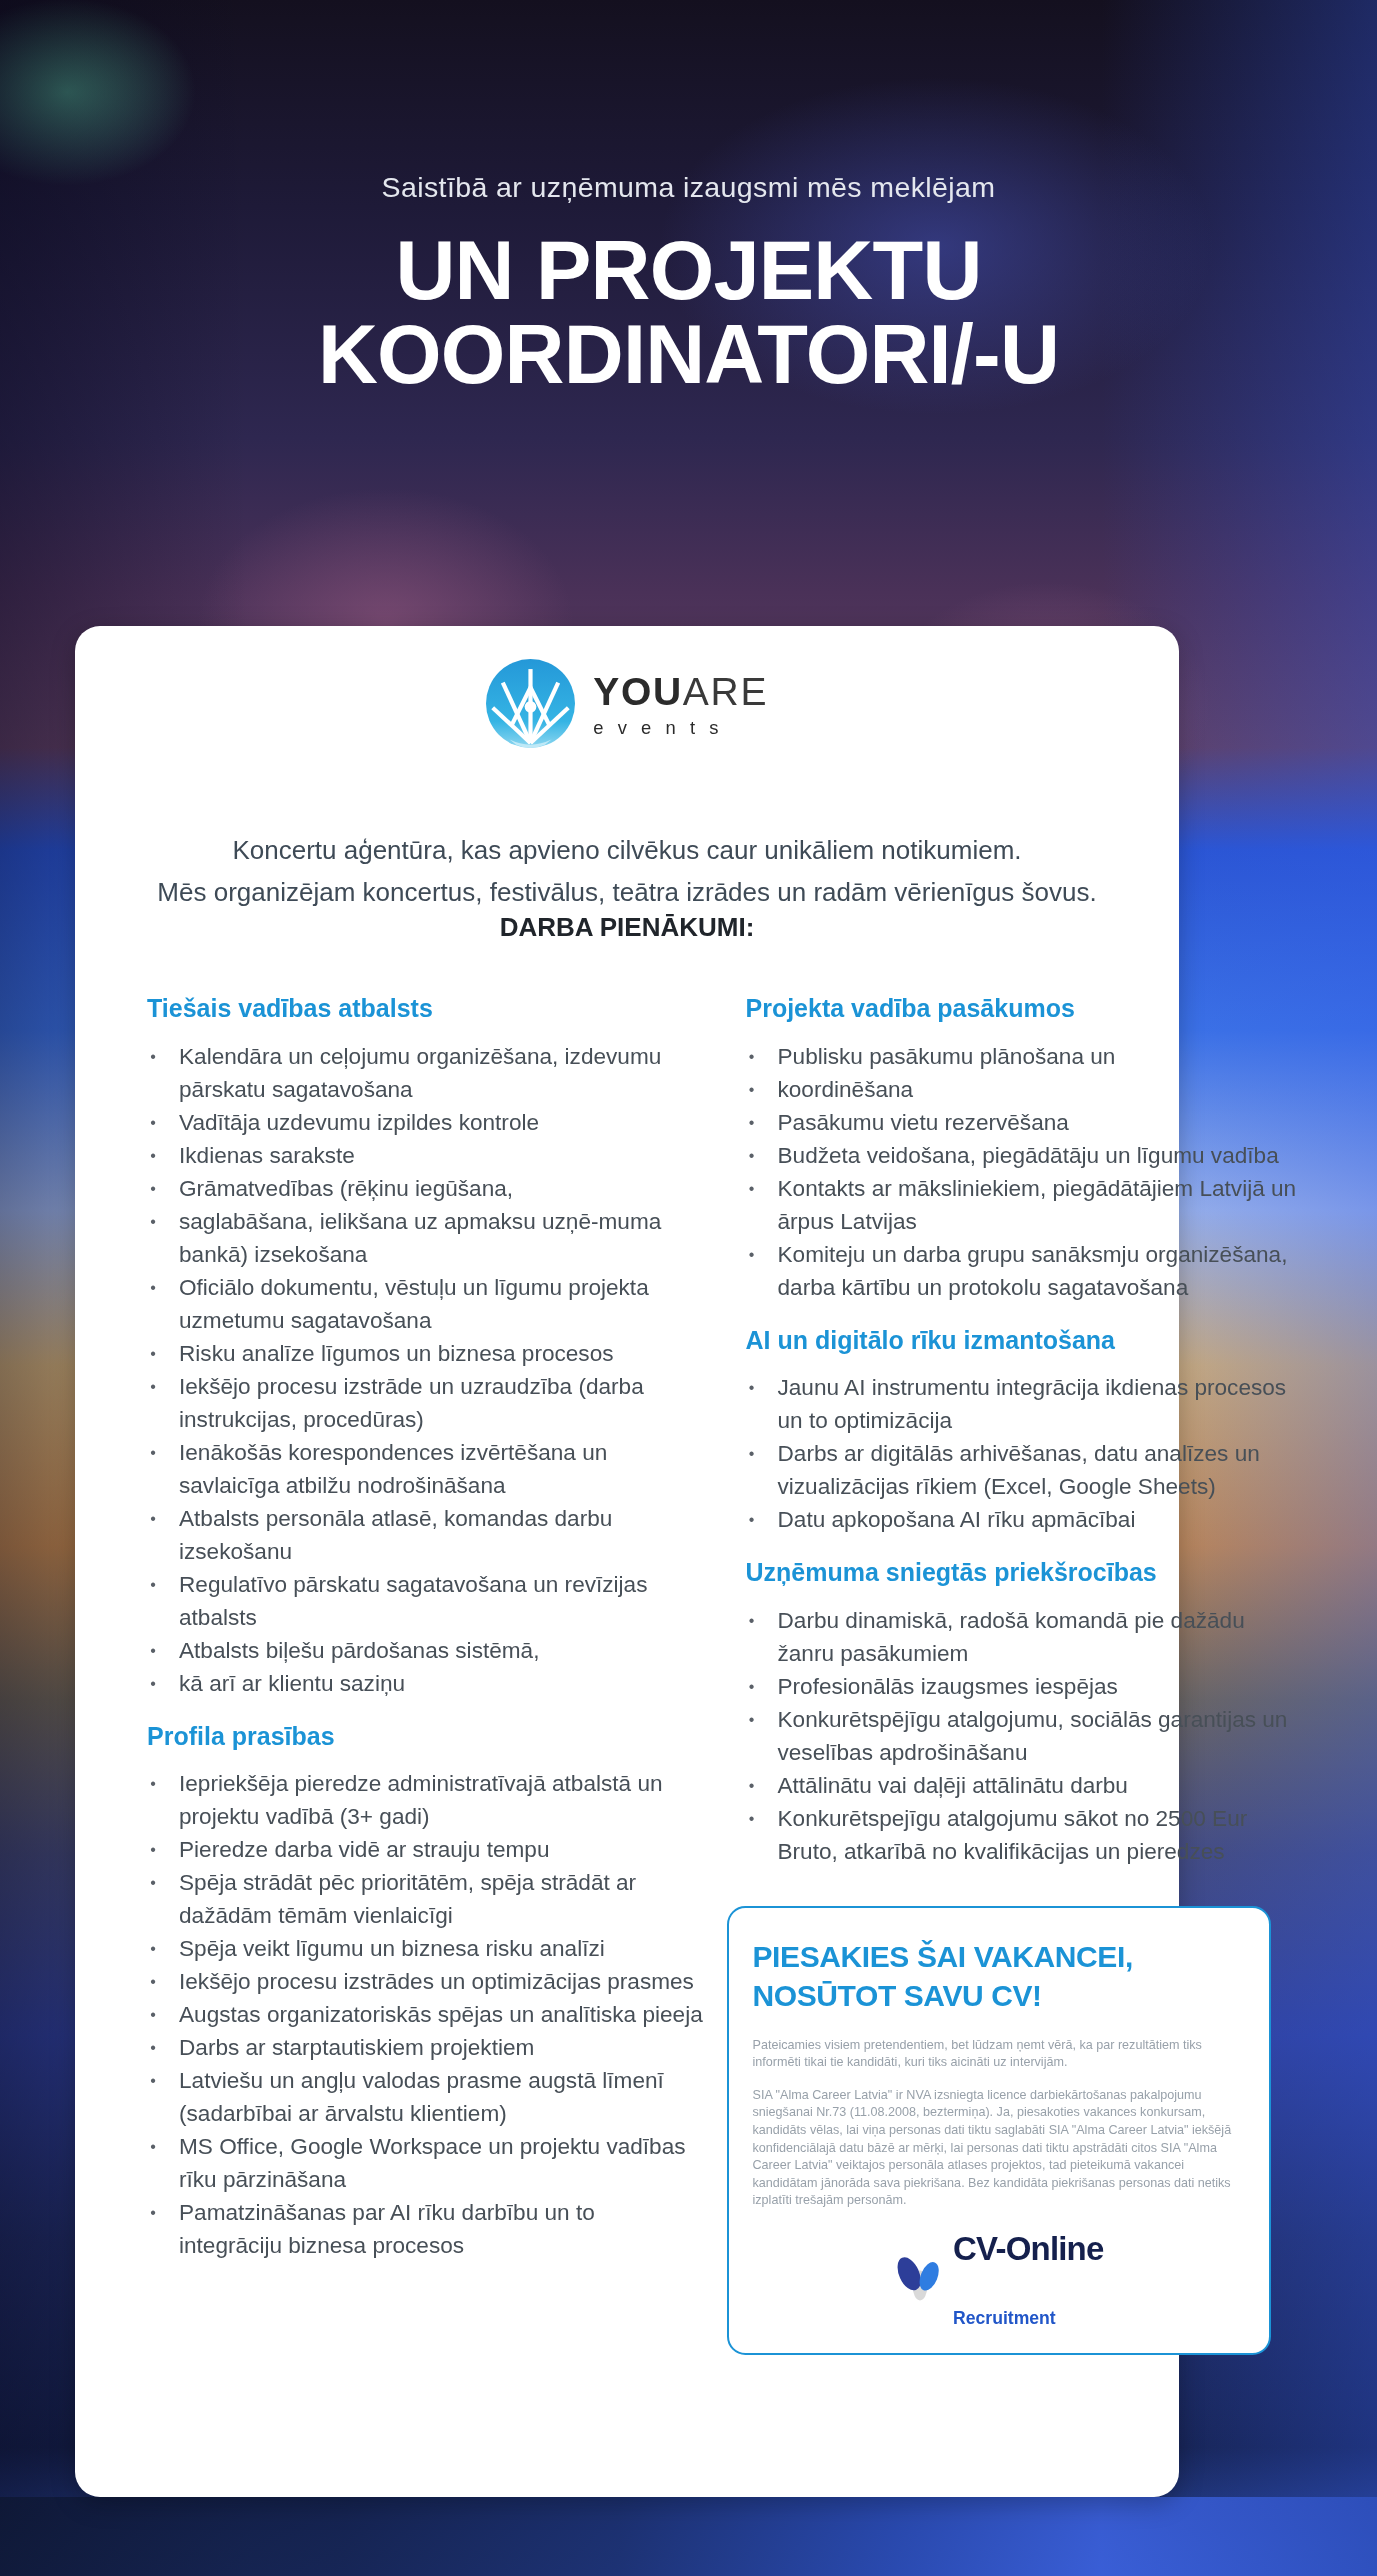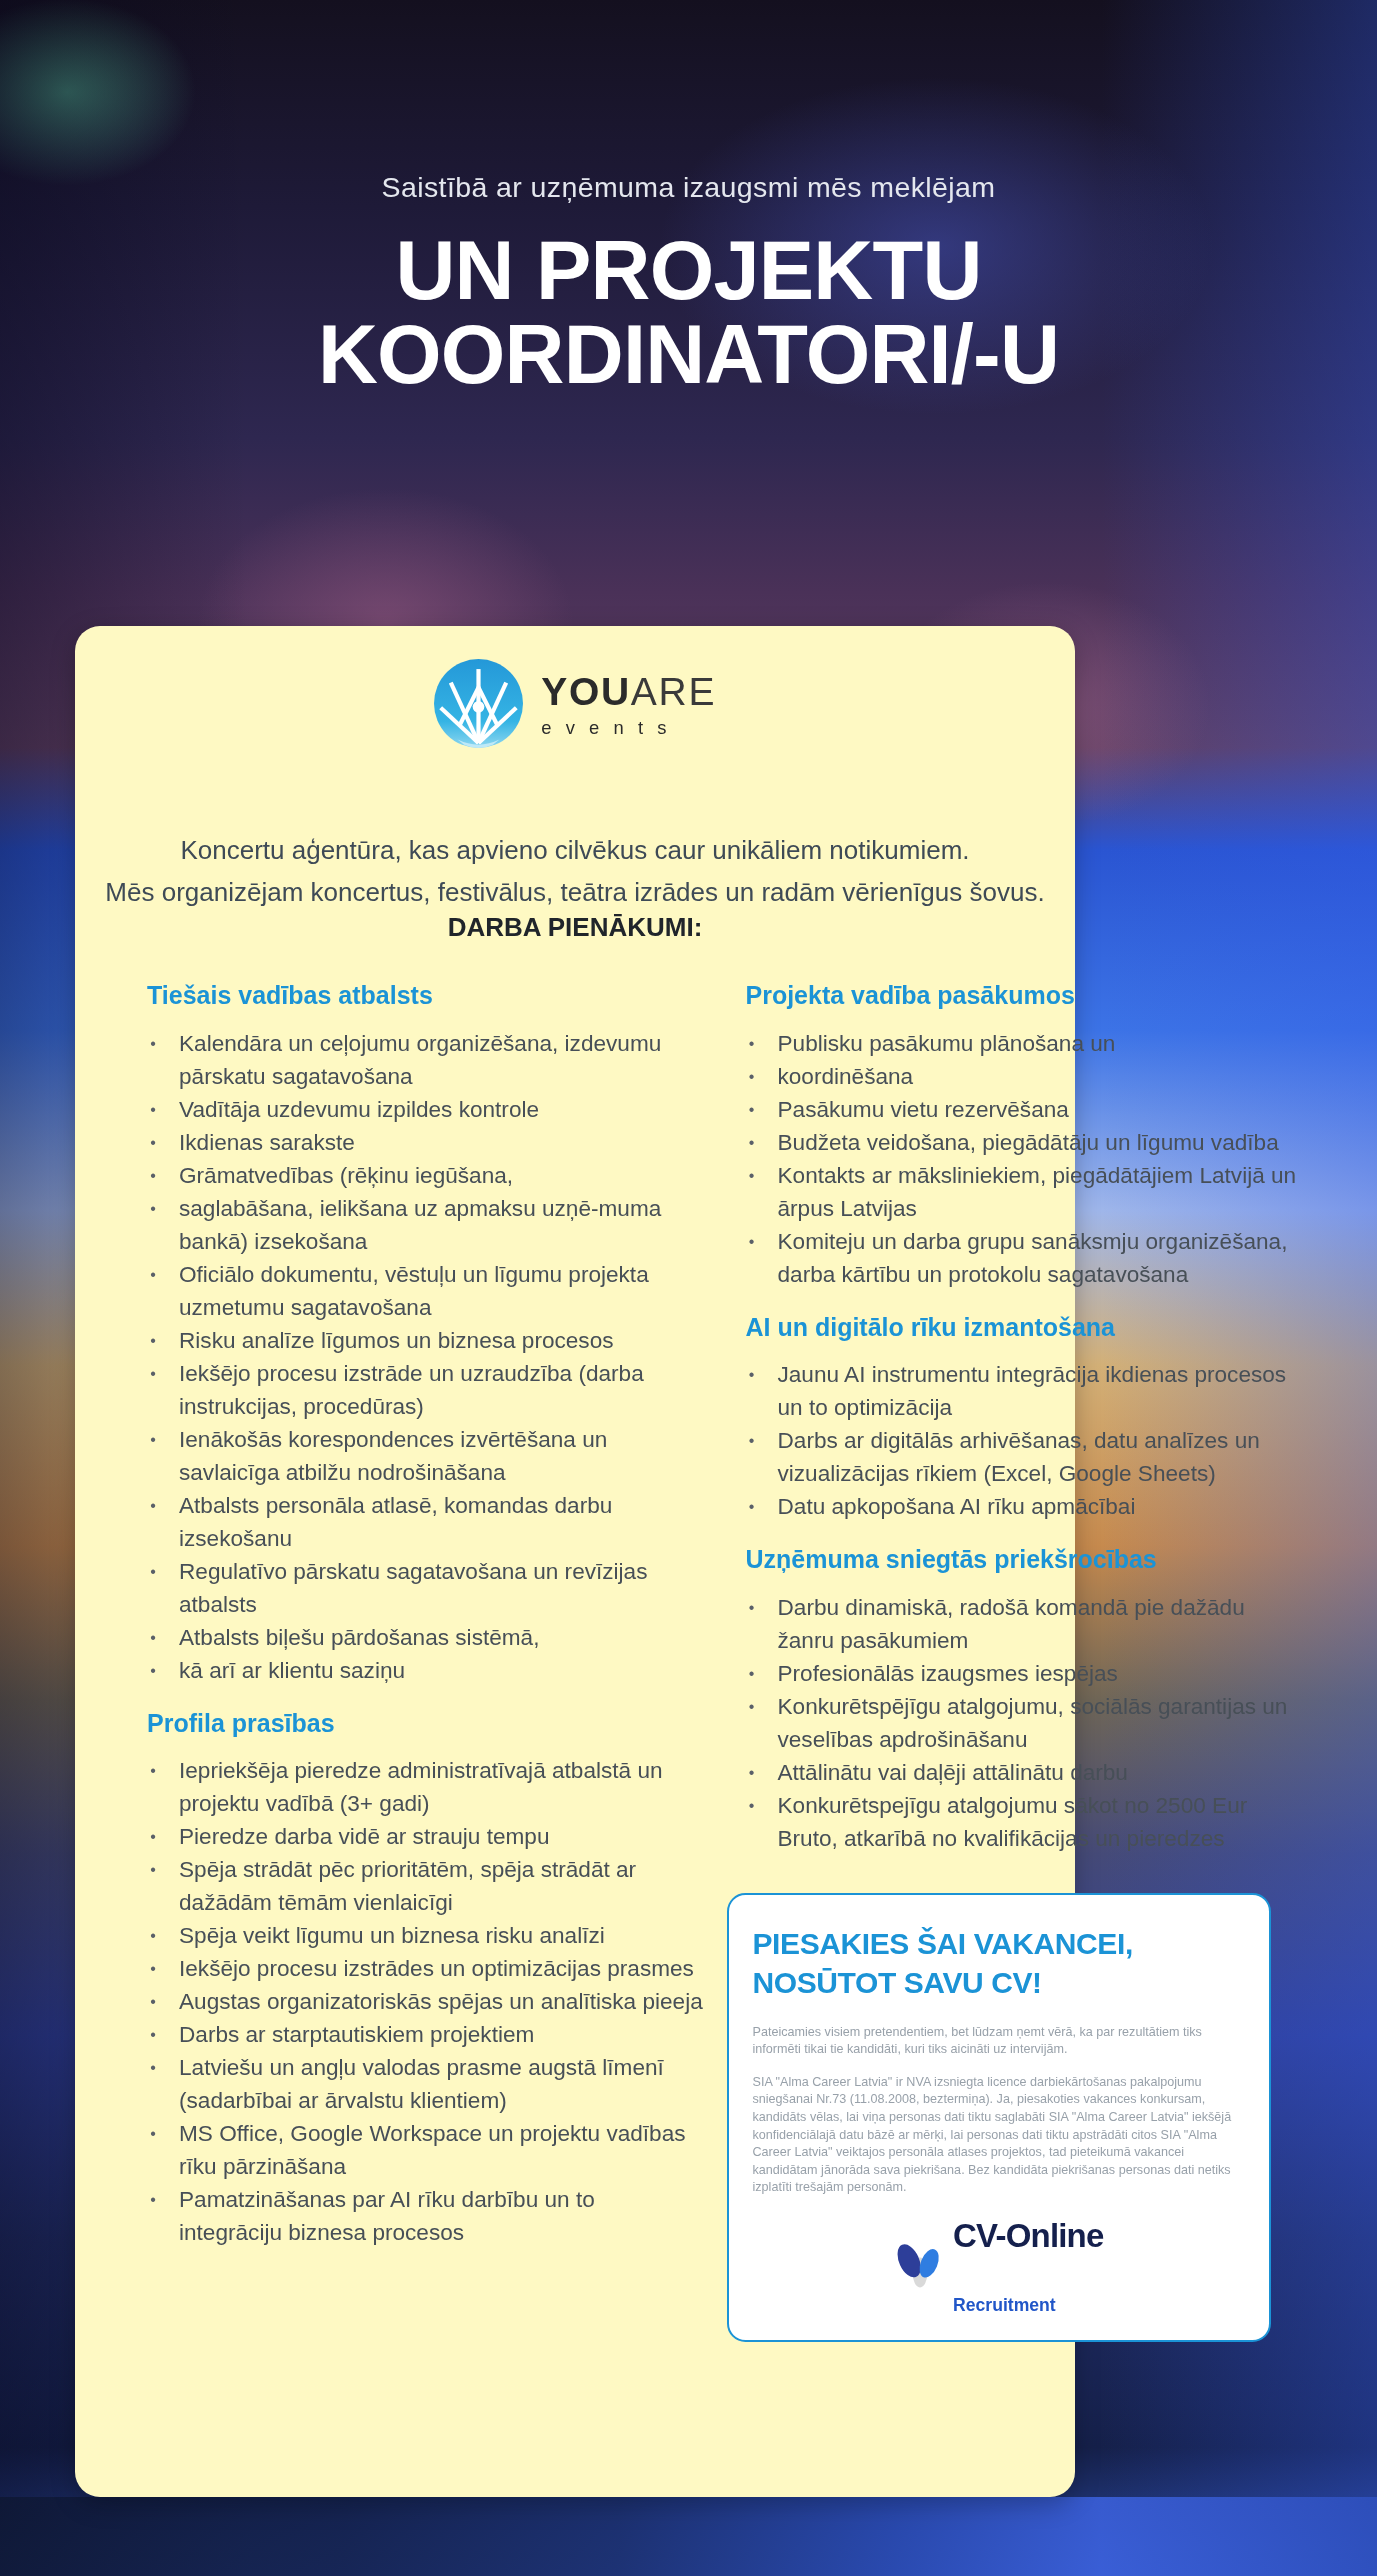--- a/index.html
+++ b/index.html
@@ -23,40 +23,40 @@
         radial-gradient(469px 268px at 50% 100%, rgba(120,70,110,.55), transparent 75%);}
   .bottom-streaks{position:absolute;left:0;top:2497px;width:100%;height:79px;
       background:linear-gradient(90deg,#0e1733 0%,#13204a 25%,#1b2f6e 45%,
                  #2a4bb4 65%,#3c62e0 80%,#2f51c0 100%);opacity:.85;}
   
   .kicker{position:absolute;left:0;top:171px;width:100%;text-align:center;
       color:#e4e7ee;font-size:28.5px;font-weight:400;letter-spacing:0.4px;}
   .hero-title{position:absolute;left:0;top:229px;width:100%;text-align:center;
       color:#ffffff;font-weight:700;font-size:83px;line-height:84px;letter-spacing:-0.8px;}
   
-  .card{position:absolute;left:75px;top:626px;width:1000px;height:1871px;
-      background:#fef9c3;border-radius:25px;box-shadow:0 6.7px 25px rgba(0,0,0,.25);}
+  .card{position:absolute;left:75px;top:626px;width:1104px;height:1871px;
+      background:#ffffff;border-radius:25px;box-shadow:0 6.7px 25px rgba(0,0,0,.25);}
   
   .logo{position:absolute;left:0;top:33px;width:100%;display:flex;
       justify-content:center;align-items:center;gap:18.4px;}
   .logo-text{display:flex;flex-direction:column;}
   .logo-name{font-size:39px;letter-spacing:1.7px;color:#2b2b2b;line-height:40px;}
   .logo-name .you{font-weight:700;}
   .logo-name .are{font-weight:400;color:#3a3a3a;}
   .logo-events{font-size:18.4px;letter-spacing:14.2px;color:#2b2b2b;margin-top:5px;}
   
   .intro{position:absolute;left:0;top:177px;width:100%;text-align:center;
       color:#3e4a56;font-size:26px;line-height:42px;font-weight:400;}
   .duties-title{position:absolute;left:0;top:286px;width:100%;text-align:center;
       color:#20252b;font-size:26px;font-weight:700;letter-spacing:0px;}
   
   .cols{position:absolute;left:72px;top:355px;width:1155px;display:flex;gap:42px;}
   .col{width:557px;}
   .sec-h{margin:22px 0 16.7px 0;color:#1b93d6;font-size:25px;font-weight:700;}
-  .col .sec-h:first-child{margin-top:0;}
+  .col .sec-h:first-child{margin-top:13px;}
   ul.blist{list-style:none;margin:0 0 5px 0;padding:0;}
   ul.blist li{position:relative;padding-left:32px;color:#474f57;
       font-size:22.6px;line-height:33px;font-weight:400;}
   ul.blist li::before{content:"•";position:absolute;left:3.3px;top:0;
       color:#5a6068;font-size:16px;line-height:33px;}
   
   .apply-box{box-sizing:border-box;margin:38px 0 0 -18.4px;width:544px;
       border:2.5px solid #1b93d6;border-radius:18.4px;padding:28.5px 23.4px 25px 23.4px;
       text-align:left;background:#ffffff;}
   .apply-title{color:#1b93d6;font-size:30px;line-height:39px;font-weight:700;letter-spacing:-0.4px;}

